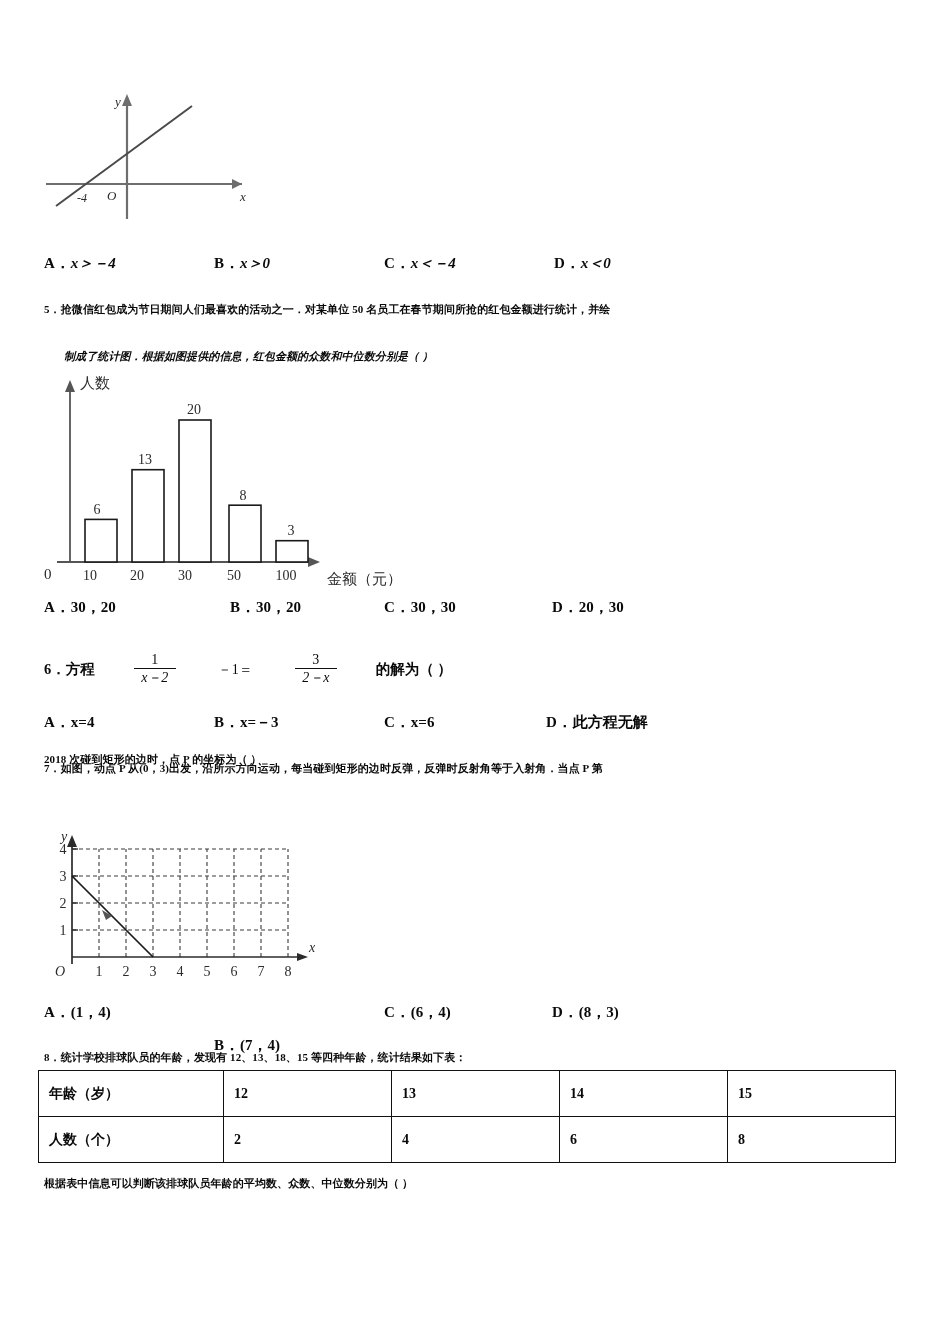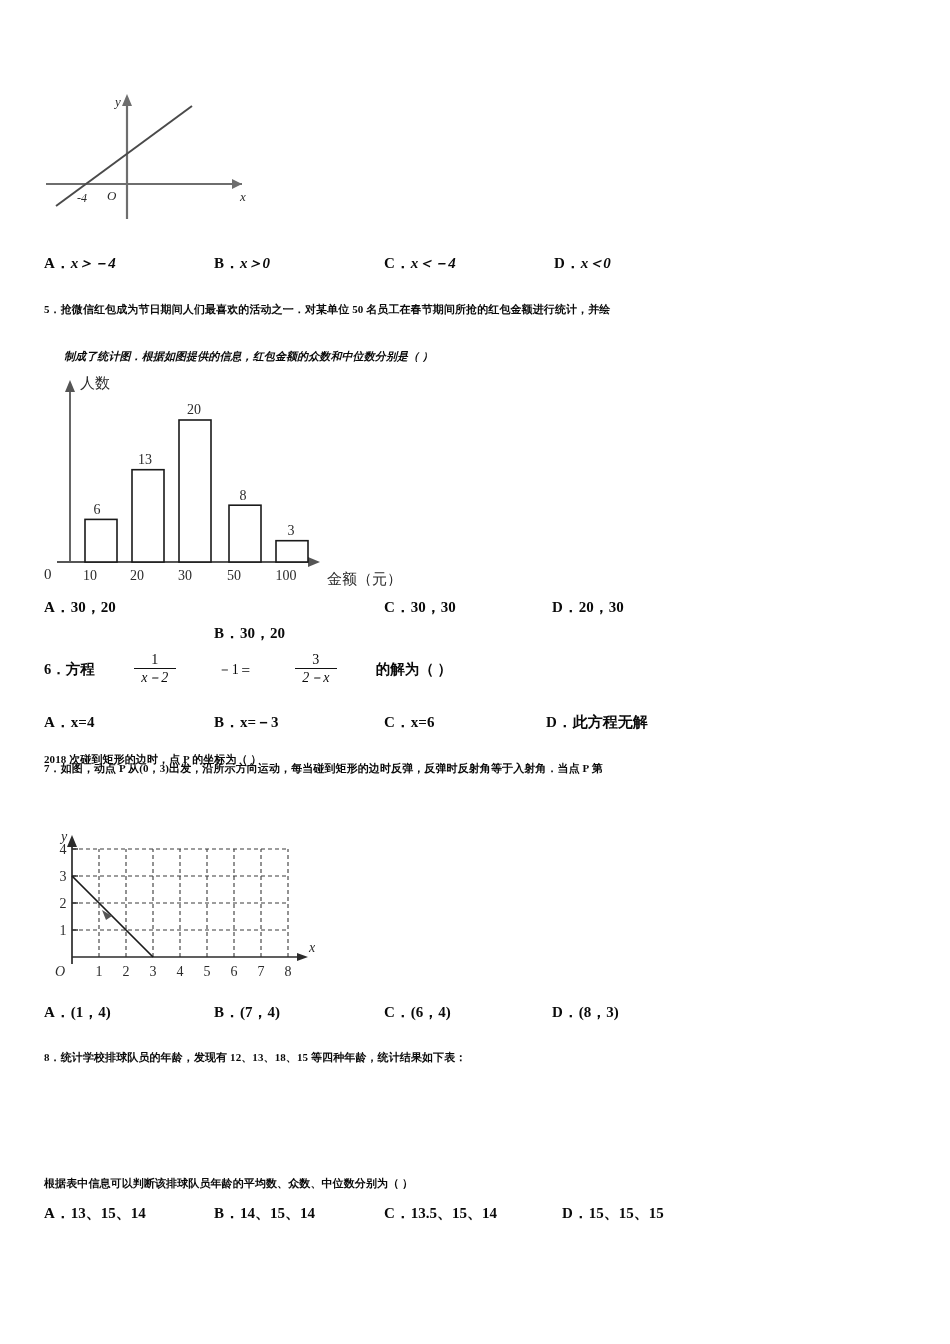--- a/index.html
+++ b/index.html
@@ -216,21 +216,21 @@
       </g>
 
       <text x="48" y="22" font-size="15">人数</text>
       <text x="295" y="218" font-size="15">金额（元）</text>
       <text x="12" y="213" font-size="15">0</text>
     </svg>
   </div>
 
   <div class="opts" style="top:598px;height:26px;">
     <span class="opt" style="left:0px;"><span class="lbl">A．</span><span>30，20</span></span>
-    <span class="opt" style="left:170px;margin-top:26px;"><span class="lbl">B．</span><span>30，20</span></span>
+    <span class="opt" style="left:186px;"><span class="lbl">B．</span><span>30，20</span></span>
     <span class="opt" style="left:340px;"><span class="lbl">C．</span><span>30，30</span></span>
     <span class="opt" style="left:508px;"><span class="lbl">D．</span><span>20，30</span></span>
   </div>
 
   <div id="q6line">
     <span>6．方程</span>
     <span class="frac">
       <span class="num">1</span>
       <span class="bar"></span>
       <span class="den ital">x－2</span>
@@ -308,30 +308,42 @@
       </g>
 
       <text x="30" y="17" font-size="14" font-style="italic" text-anchor="middle">y</text>
       <text x="278" y="128" font-size="14" font-style="italic" text-anchor="middle">x</text>
       <text x="26" y="152" font-size="14" font-style="italic" text-anchor="middle">O</text>
     </svg>
   </div>
 
   <div class="opts" style="top:1003px;height:26px;">
     <span class="opt" style="left:0px;"><span class="lbl">A．</span><span>(1，4)</span></span>
-    <span class="opt" style="left:170px;"><span class="lbl">B．</span><span>(7，4)</span></span>
+    <span class="opt" style="left:170px;margin-top:33px;"><span class="lbl">B．</span><span>(7，4)</span></span>
     <span class="opt" style="left:340px;"><span class="lbl">C．</span><span>(6，4)</span></span>
     <span class="opt" style="left:508px;"><span class="lbl">D．</span><span>(8，3)</span></span>
   </div>
 
   <div class="qtext" style="left:44px;top:1042px;">8．统计学校排球队员的年龄，发现有 12、13、18、15 等四种年龄，统计结果如下表：</div>
 
+  <table id="q8table">
+    <tbody>
+      <tr class="row-ages">
+        <td class="hdr">年龄（岁）</td>
+        <td>12</td>
+        <td>13</td>
+        <td>14</td>
+        <td>15</td>
+      </tr>
+      <tr class="row-counts">
+        <td class="hdr">人数（个）</td>
+        <td>2</td>
+        <td>4</td>
+        <td>6</td>
+        <td>8</td>
+      </tr>
+    </tbody>
+  </table>
 
   <div class="qtext" style="left:44px;top:1168px;">根据表中信息可以判断该排球队员年龄的平均数、众数、中位数分别为（   ）</div>
 
-  <div class="opts" style="top:1204px;height:26px;">
-    <span class="opt" style="left:0px;"><span class="lbl">A．</span><span>13、15、14</span></span>
-    <span class="opt" style="left:170px;"><span class="lbl">B．</span><span>14、15、14</span></span>
-    <span class="opt" style="left:340px;"><span class="lbl">C．</span><span>13.5、15、14</span></span>
-    <span class="opt" style="left:518px;"><span class="lbl">D．</span><span>15、15、15</span></span>
-  </div>
 
 </div>
 
 </body></html>

